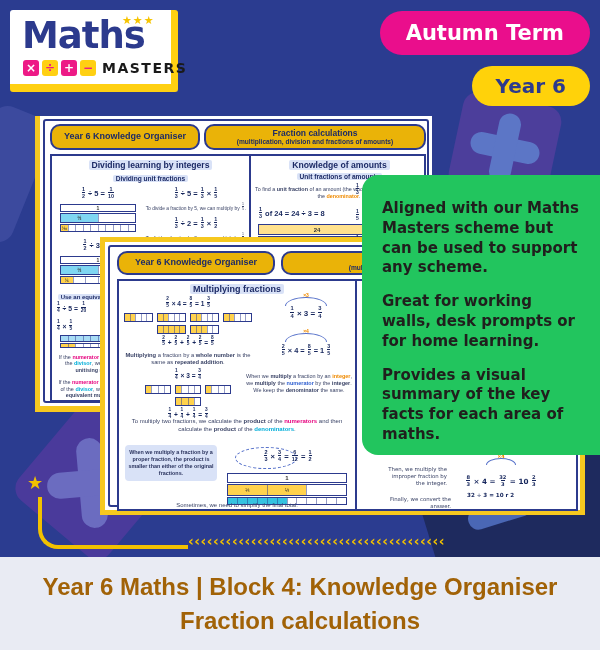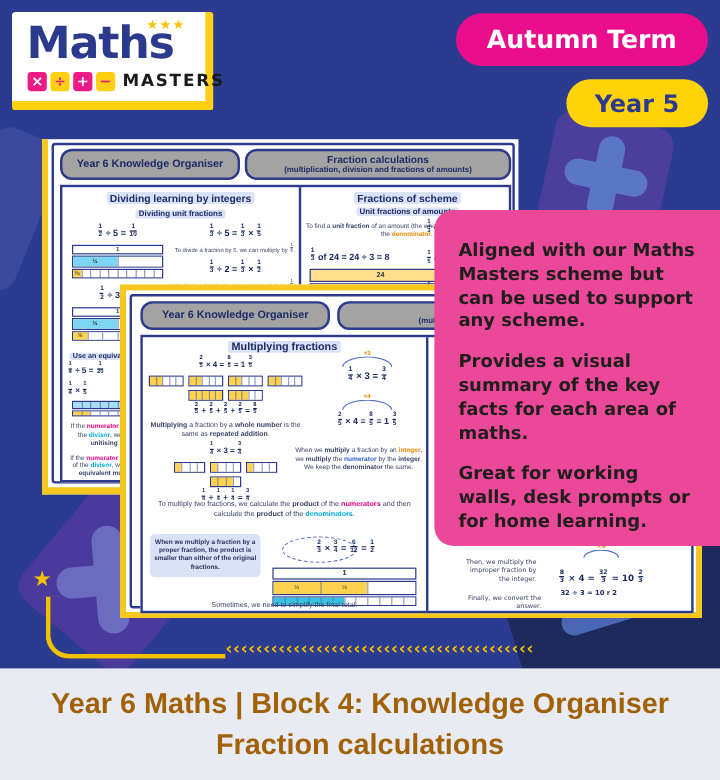--- a/index.html
+++ b/index.html
@@ -36,21 +36,21 @@
   
   .pill{position:absolute;border-radius:26px;font-weight:bold;text-align:right;z-index:2}
   #badge-term{right:10px;top:11px;background:#ea0e8c;color:#fff;font-size:21px;padding:10px 26px}
   #badge-year{right:10px;top:66px;background:#ffd20a;color:#2c3a8d;font-size:20px;padding:8px 24px}
 
   
   .sheet{position:absolute;background:#fff}
   #sheet1{left:35px;top:116px;width:397px;height:296px;border-left:5px solid #f6c81f;border-bottom:6px solid #f6c81f;z-index:1}
   #sheet2{left:100px;top:237px;width:485px;height:278px;border:5px solid #f6c81f;z-index:2}
   .frame{position:absolute;inset:3px;border:2px solid #2c3a8d;border-radius:3px}
-  .hbox{position:absolute;background:#a3a3a3;border:2px solid #2c3a8d;border-radius:10px;display:flex;flex-direction:column;justify-content:center;text-align:center;color:#1d2b66;font-weight:bold;line-height:1.1;font-family:"Liberation Sans",sans-serif}
+  .hbox{position:absolute;background:#eab308;border:2px solid #2c3a8d;border-radius:10px;display:flex;flex-direction:column;justify-content:center;text-align:center;color:#1d2b66;font-weight:bold;line-height:1.1;font-family:"Liberation Sans",sans-serif}
   .mainbox{position:absolute;border:2px solid #2c3a8d;background:#fff;font-family:"Liberation Sans",sans-serif}
   .vdiv{position:absolute;top:0;bottom:0;width:2px;background:#2c3a8d}
   .sec-title{position:absolute;text-align:center;font-weight:bold;color:#1d2b66}
   .hl{background:#d9e2f7;padding:0 3px;border-radius:2px}
   .note{color:#3a4366;line-height:1.25}
   .b{font-weight:bold}
   .pk{color:#e6007e;font-weight:bold}
   .cy{color:#00aed9;font-weight:bold}
   .or{color:#ef8a00;font-weight:bold}
   .bl{color:#2f5fd0;font-weight:bold}
@@ -75,21 +75,21 @@
 
   
   .arcwrap{position:absolute;text-align:center}
   .arc{display:block;margin:0 auto;width:42px;height:9px;border:1.3px solid #5570c9;border-bottom:none;border-radius:50% 50% 0 0/100% 100% 0 0}
   .arclab{position:absolute;top:-5px;left:50%;transform:translateX(-50%);font-size:5px;color:#ef8a00;font-weight:bold}
 
   .sidebox{position:absolute;background:#d9e2f7;border-radius:4px;padding:4px 3px;font-size:5.4px;line-height:1.3;text-align:center;color:#2a335e;font-weight:bold}
   .ellipse{position:absolute;border:1px dashed #5570c9;border-radius:50%}
 
   
-  #info-box{position:absolute;left:362px;top:175px;width:238px;height:280px;background:#ec4899;border-radius:16px 0 0 16px;z-index:3;padding:24px 14px 0 20px}
+  #info-box{position:absolute;left:362px;top:175px;width:238px;height:280px;background:#22c55e;border-radius:16px 0 0 16px;z-index:3;padding:24px 14px 0 20px}
   #info-box p{font-size:15px;font-weight:bold;color:#201f1d;line-height:1.32;margin-bottom:14px;font-family:"DejaVu Sans",sans-serif}
 
   
   #footer{position:absolute;left:0;top:557px;width:600px;height:93px;background:#e9ebf3;z-index:4;text-align:center;font-family:"Liberation Sans",sans-serif}
   #footer div{font-size:24px;font-weight:bold;color:#a16207;line-height:1}
   #footer-line1{margin-top:18px}
   #footer-line2{margin-top:10px}
 </style>
 </head>
 <body>
@@ -118,21 +118,21 @@
     <div id="logo-row">
       <span class="op p">×</span>
       <span class="op y">÷</span>
       <span class="op p">+</span>
       <span class="op y">−</span>
       <span id="logo-sub">MASTERS</span>
     </div>
   </div>
 
   <div id="badge-term" class="pill">Autumn Term</div>
-  <div id="badge-year" class="pill">Year 5</div>
+  <div id="badge-year" class="pill">Year 6</div>
 
   <div id="sheet1" class="sheet">
     <div class="frame"></div>
     <div class="hbox" style="left:10px;top:8px;width:150px;height:26px;font-size:9px">Year 6 Knowledge Organiser</div>
     <div class="hbox" style="left:164px;top:8px;width:222px;height:26px">
       <div style="font-size:8.5px">Fraction calculations</div>
       <div style="font-size:6.6px">(multiplication, division and fractions of amounts)</div>
     </div>
 
     <div class="mainbox" style="left:10px;top:38px;width:376px;height:248px">
@@ -263,21 +263,21 @@
               <u>3</u>
             </span> ÷ 3 = <span class="fr">
               <i>1</i>
               <u>3</u>
             </span> × <span class="fr">
               <i>1</i>
               <u>3</u>
             </span></div>
       </div>
 
-      <div class="sec-title" style="left:199px;top:4px;width:177px;font-size:8.6px"><span class="hl">Fractions of scheme</span></div>
+      <div class="sec-title" style="left:199px;top:4px;width:177px;font-size:8.6px"><span class="hl">Knowledge of amounts</span></div>
       <div class="sec-title" style="left:199px;top:17px;width:177px;font-size:6.6px"><span class="hl">Unit fractions of amounts</span></div>
       <div class="note ctr abs" style="left:201px;top:30px;width:172px;font-size:5.4px"><span>To find a </span><span class="b">unit fraction</span><span> of an amount (the whole number), we </span><span class="b">divide</span><span> by the </span><span class="or">denominator</span><span>.</span></div>
       <div class="eq abs" style="left:206px;top:52px;font-size:7.5px"><span class="fr">
             <i>1</i>
             <u>3</u>
           </span> of 24 = 24 ÷ 3 = 8</div>
       <div class="abs" style="left:206px;top:68px;width:118px">
         <div class="bar24" style="width:118px;height:11px">24</div>
         <div class="bar" style="width:118px;height:11px;margin-top:1px;font-weight:bold">
             <div class="cell lb">8</div>
@@ -524,22 +524,22 @@
             <i>2</i>
             <u>3</u>
           </span></div>
     </div>
     <div class="eq abs" style="left:362px;top:250px;font-size:5.6px">32 ÷ 3 = 10 r 2</div>
     <div class="note abs" style="left:278px;top:254px;width:68px;font-size:5.4px;text-align:right">Finally, we convert the answer.</div>
   </div>
 
   <div id="info-box">
     <p>Aligned with our Maths Masters scheme but can be used to support any scheme.</p>
+    <p>Great for working walls, desk prompts or for home learning.</p>
     <p>Provides a visual summary of the key facts for each area of maths.</p>
-    <p>Great for working walls, desk prompts or for home learning.</p>
   </div>
 
   <div id="footer">
     <div id="footer-line1">Year 6 Maths | Block 4: Knowledge Organiser</div>
     <div id="footer-line2">Fraction calculations</div>
   </div>
 
 </div>
 
 </body></html>

